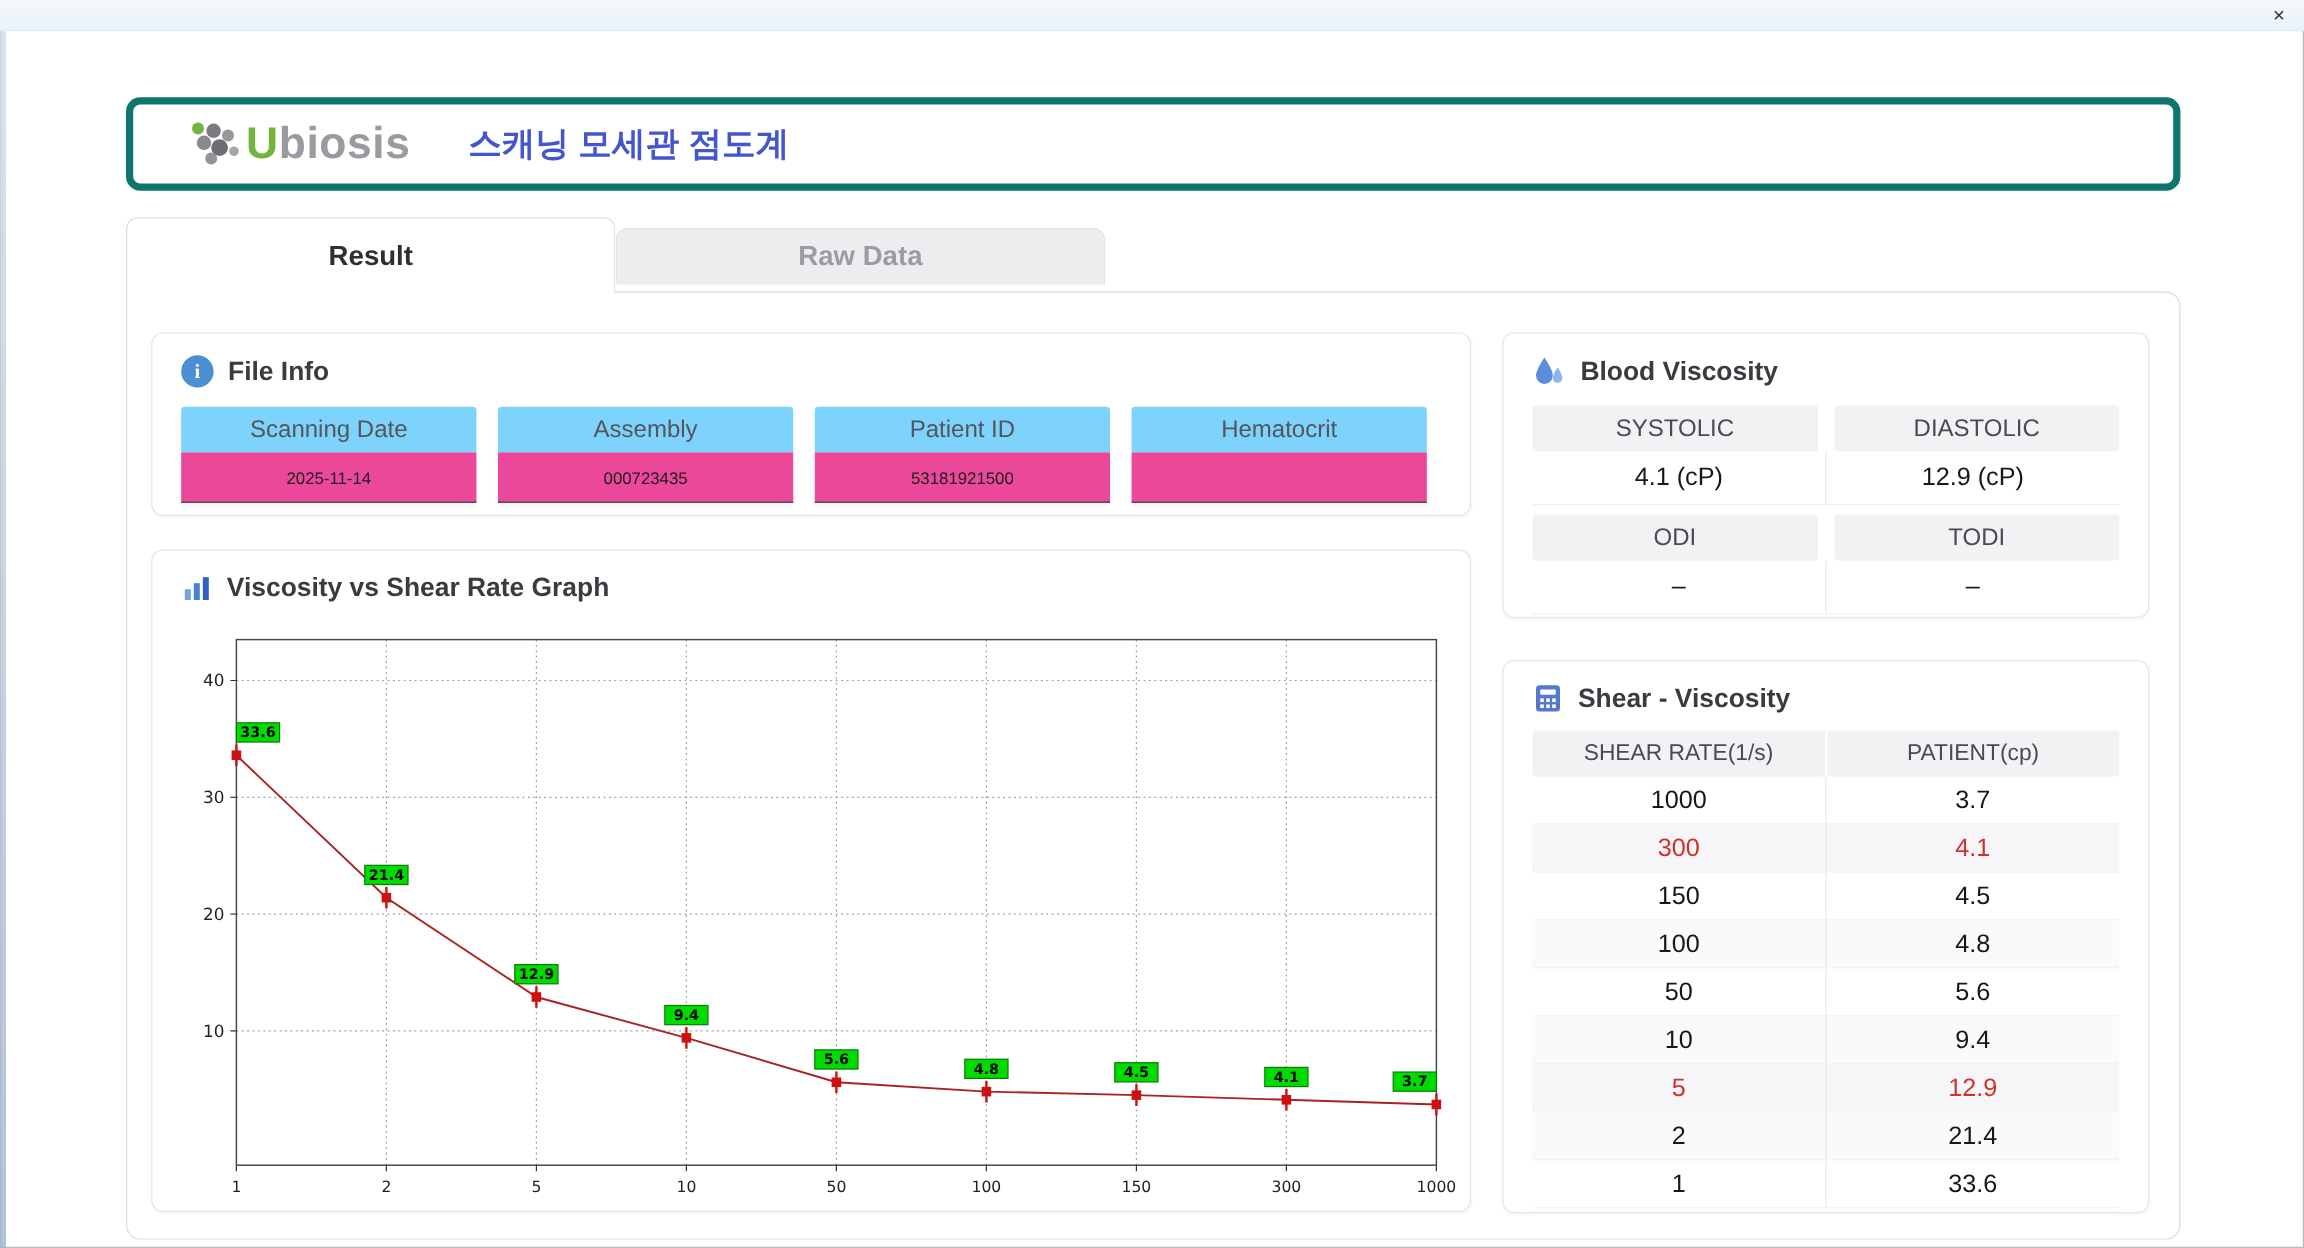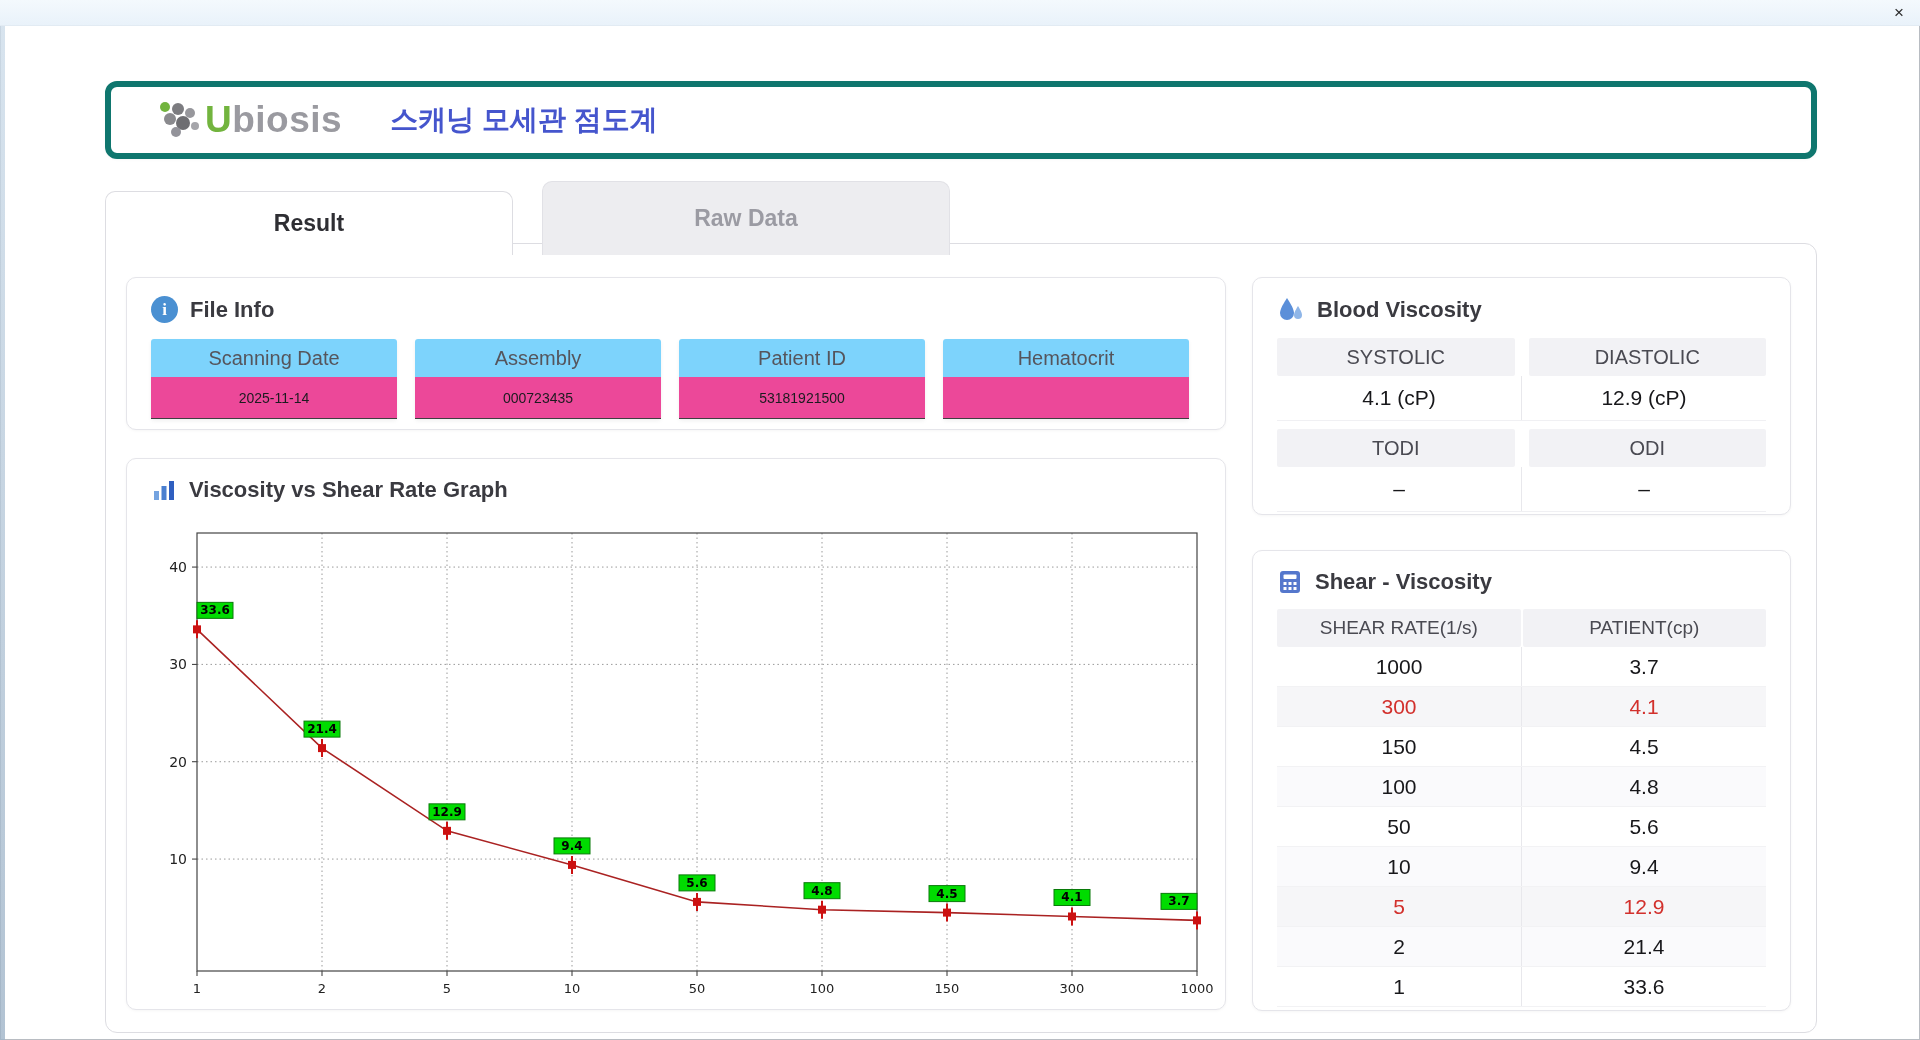--- a/index.html
+++ b/index.html
@@ -35,27 +35,27 @@
     display:flex; align-items:center;
     box-shadow:0 1px 3px rgba(0,0,0,.03);
   }
   .logo { display:flex; align-items:center; gap:4px; margin-left:44px; }
   .logo-text { font-size:37px; font-weight:600; letter-spacing:.5px; }
   .logo-u   { color:var(--logo-green,#72b43e); }
   .logo-rest{ color:var(--logo-gray,#9a9aa0); }
   .app-title { margin-left:48px; color:var(--accent-blue,#4555cd); font-size:28px; font-weight:700; }
 
   
-  .tabs { position:absolute; left:105px; top:181px; display:flex; align-items:flex-end; z-index:3;gap:29px; }
+  .tabs { position:absolute; left:105px; top:181px; display:flex; align-items:center; z-index:3; }
   .tab {
     width:408px; display:flex; align-items:center; justify-content:center;
     font-size:23px; font-weight:700; border-radius:10px 10px 0 0; cursor:pointer;
   }
   .tab.active   { background:#fff; border:1px solid #dddde2; border-bottom:none; color:#2e2e33; height:64px; }
-  .tab.inactive { background:#ededf0; border:1px solid #e1e1e6; border-bottom:none; color:#9b9ba3; height:74px; }
+  .tab.inactive { background:#ededf0; border:1px solid #e1e1e6; border-bottom:none; color:#9b9ba3; height:47px; }
 
   
   .panel {
     position:absolute; left:105px; top:243px; width:1712px; height:790px;
     background:#fff; border:1px solid #dddde2; border-radius:0 12px 12px 12px;
   }
   .card {
     position:absolute; background:#fff;
     border:1px solid #e5e5ea; border-radius:10px;
     box-shadow:0 1px 3px rgba(0,0,0,.04);
@@ -288,22 +288,22 @@
     <div class="bv-table">
       <div class="bv-row hdr">
         <div>SYSTOLIC</div>
         <div>DIASTOLIC</div>
       </div>
       <div class="bv-row val">
         <div>4.1 (cP)</div>
         <div>12.9 (cP)</div>
       </div>
       <div class="bv-row hdr second">
+        <div>ODI</div>
         <div>TODI</div>
-        <div>ODI</div>
       </div>
       <div class="bv-row val">
         <div>–</div>
         <div>–</div>
       </div>
     </div>
   </section>
 
   <section class="card sv-card">
     <div class="card-title">

